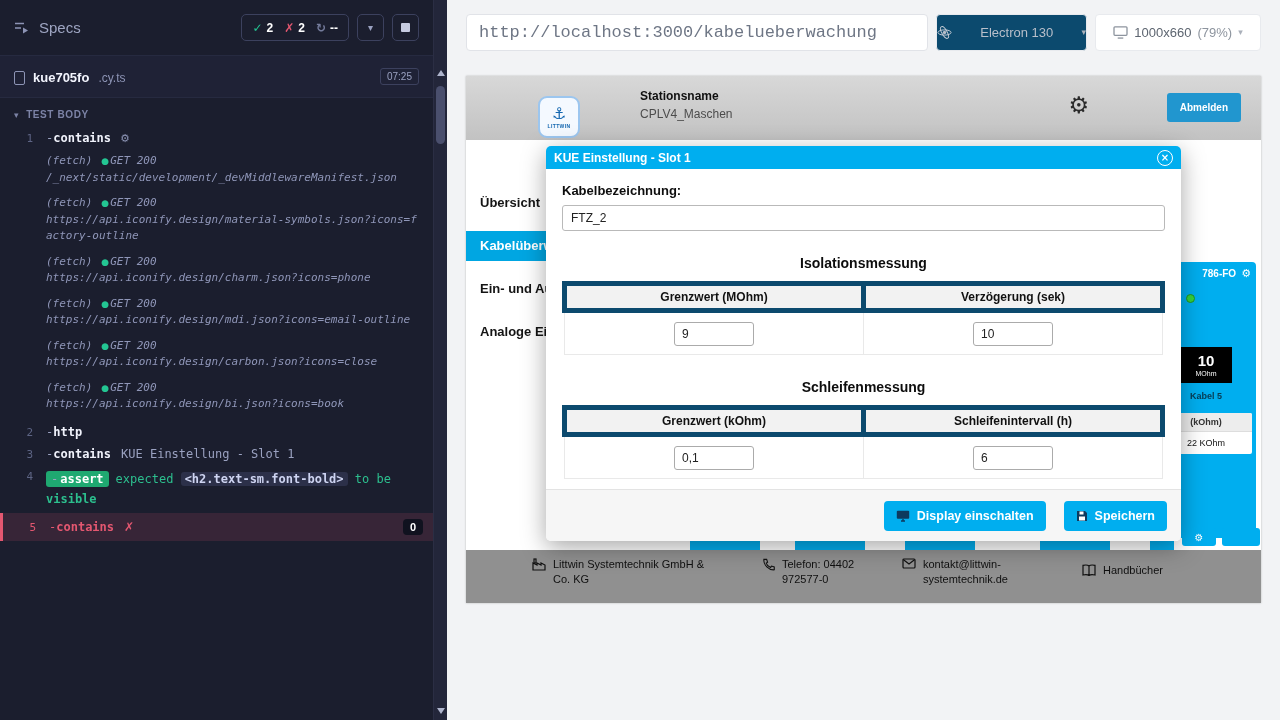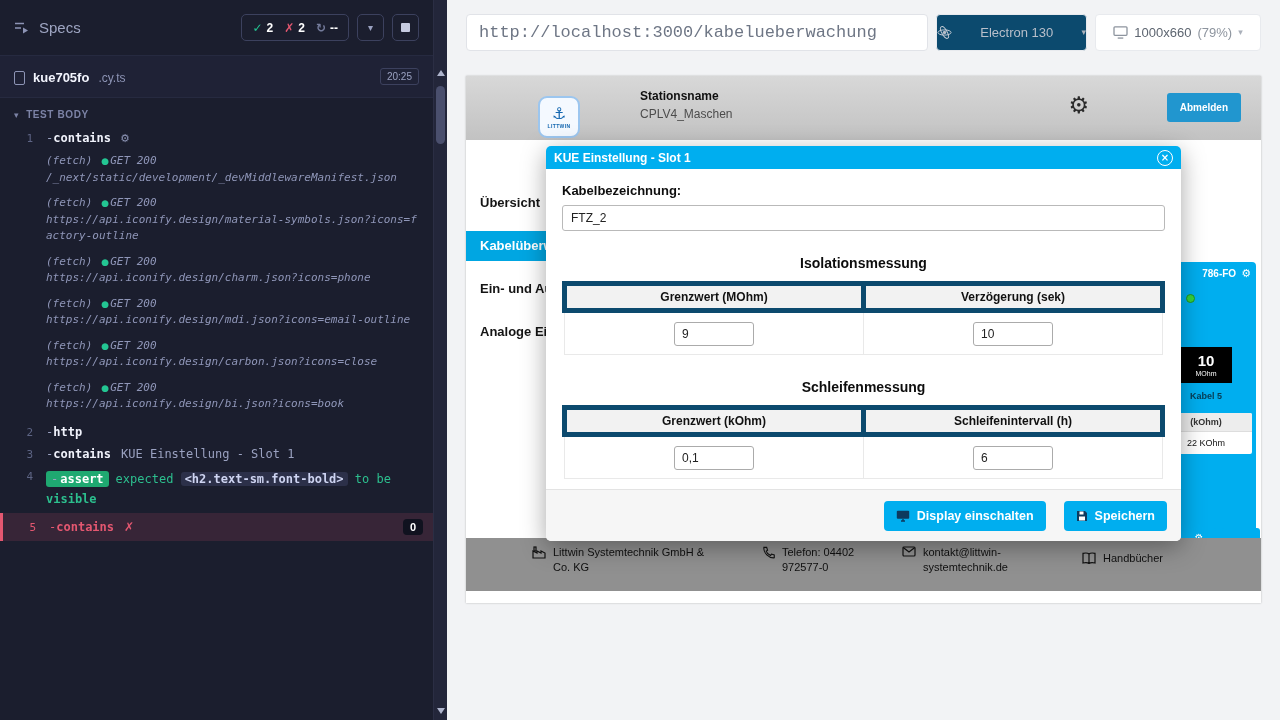--- a/index.html
+++ b/index.html
@@ -98,21 +98,21 @@
   .sc-cable{font-size:9px;color:#083b52;text-align:center;font-weight:bold}
   .sc-table{background:#fff;margin:12px 4px 0;border-radius:2px;font-size:9px;text-align:center;overflow:hidden}
   .sc-th{background:#ededed;padding:4px 2px;color:#333;font-weight:bold;border-bottom:1px solid #ddd}
   .sc-td{padding:6px 2px;color:#111}
   .sc-chip1{position:absolute;left:716px;top:452px;width:34px;height:18px;background:#00aeef;border-radius:3px;z-index:1;color:#fff;font-size:10px;display:flex;align-items:center;justify-content:center}
   .sc-chip2{position:absolute;left:756px;top:452px;width:38px;height:18px;background:#00aeef;border-radius:3px;z-index:1}
 
   .bar{position:absolute;top:458px;height:20px;background:#00aeef;z-index:1;border-radius:2px}
   .bar1{left:224px;width:70px}.bar2{left:329px;width:70px}.bar3{left:439px;width:70px}.bar4{left:574px;width:70px}.bar5{left:684px;width:24px}
 
-  .app-footer{position:absolute;left:0;right:0;bottom:12px;height:53px;background:#909090;z-index:2}
+  .app-footer{position:absolute;left:0;right:0;bottom:0;height:53px;background:#909090;z-index:2}
   .f-item{position:absolute;display:flex;gap:7px;align-items:flex-start;font-size:11px;color:#101010;line-height:1.4}
   .f-item svg{flex:none;margin-top:1px}
   .f-company{left:66px;top:7px;width:175px}
   .f-phone{left:296px;top:7px;width:130px}
   .f-email{left:436px;top:7px;width:112px}
   .f-manuals{left:616px;top:13px}
 
   
   .modal{position:absolute;left:80px;top:70px;width:635px;height:395px;background:#fff;border-radius:5px;z-index:5;box-shadow:0 6px 24px rgba(0,0,0,.35);display:flex;flex-direction:column;overflow:hidden}
   .m-header{height:23px;flex:none;background:#00aeef;display:flex;align-items:center;padding:0 8px;color:#fff;font-size:12px;font-weight:bold}
@@ -163,21 +163,21 @@
         <button class="sq-btn">
             <span class="stop-icon"></span>
           </button>
       </div>
     </div>
 
     <div class="spec-row">
       <span class="doc-icon"></span>
       <span class="spec-name">kue705fo</span>
       <span class="spec-ext">.cy.ts</span>
-      <span class="spec-time">20:25</span>
+      <span class="spec-time">07:25</span>
     </div>
 
     <div class="tb-row">
       <span class="caret icon-glyph">▾</span>
       <span>TEST BODY</span>
     </div>
 
     <div class="cmd-list">
 
       <div class="cmd-row">

